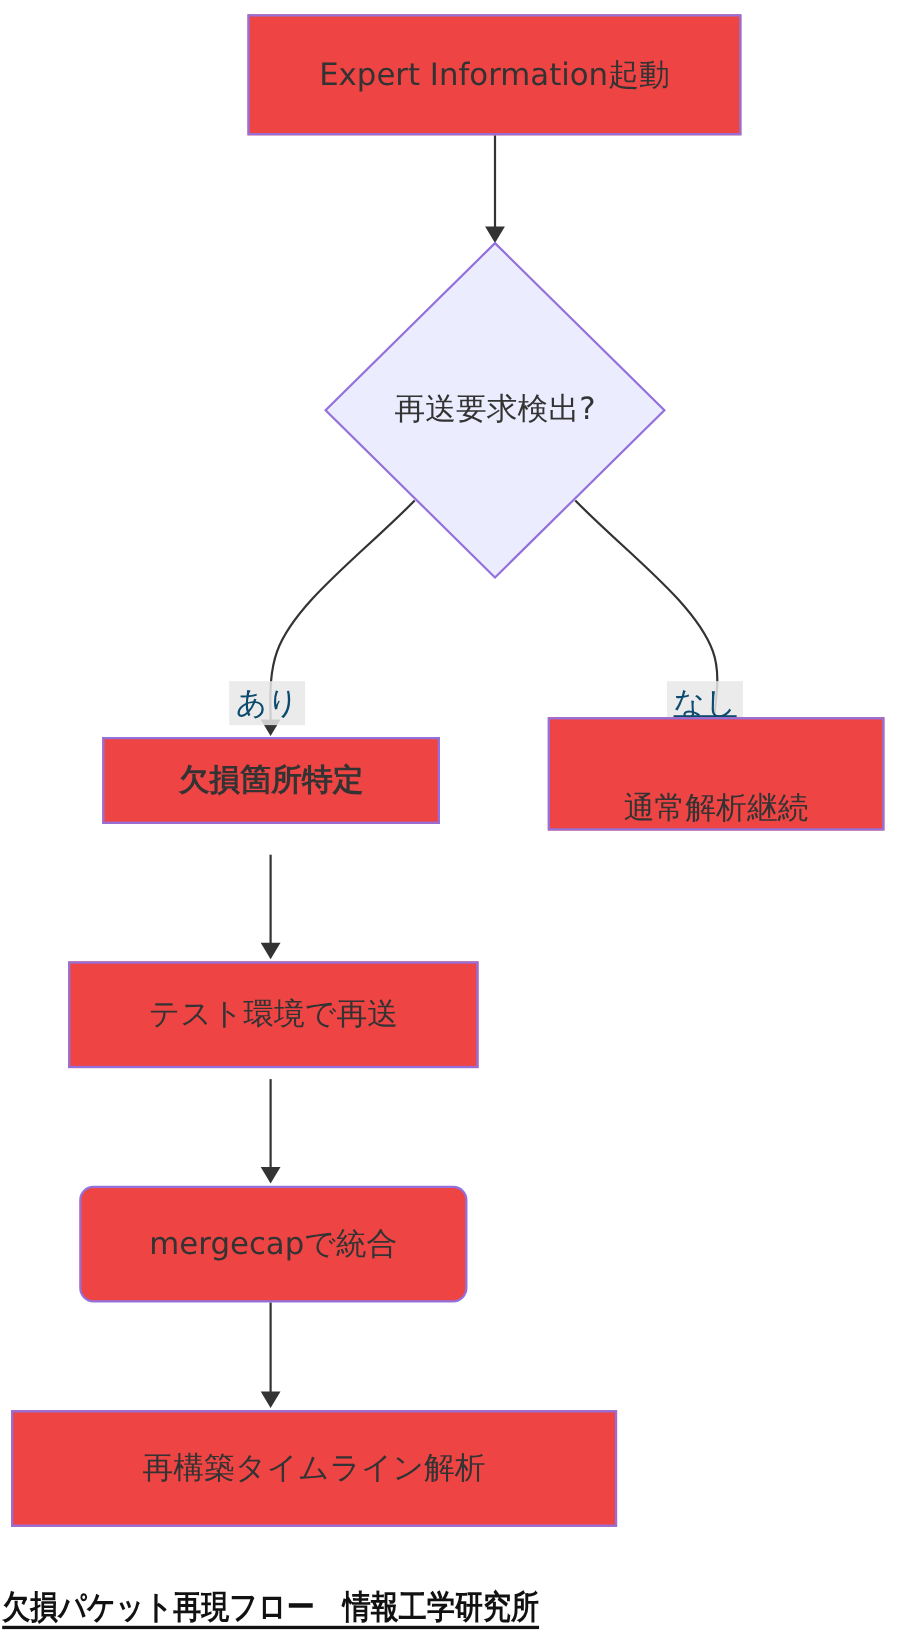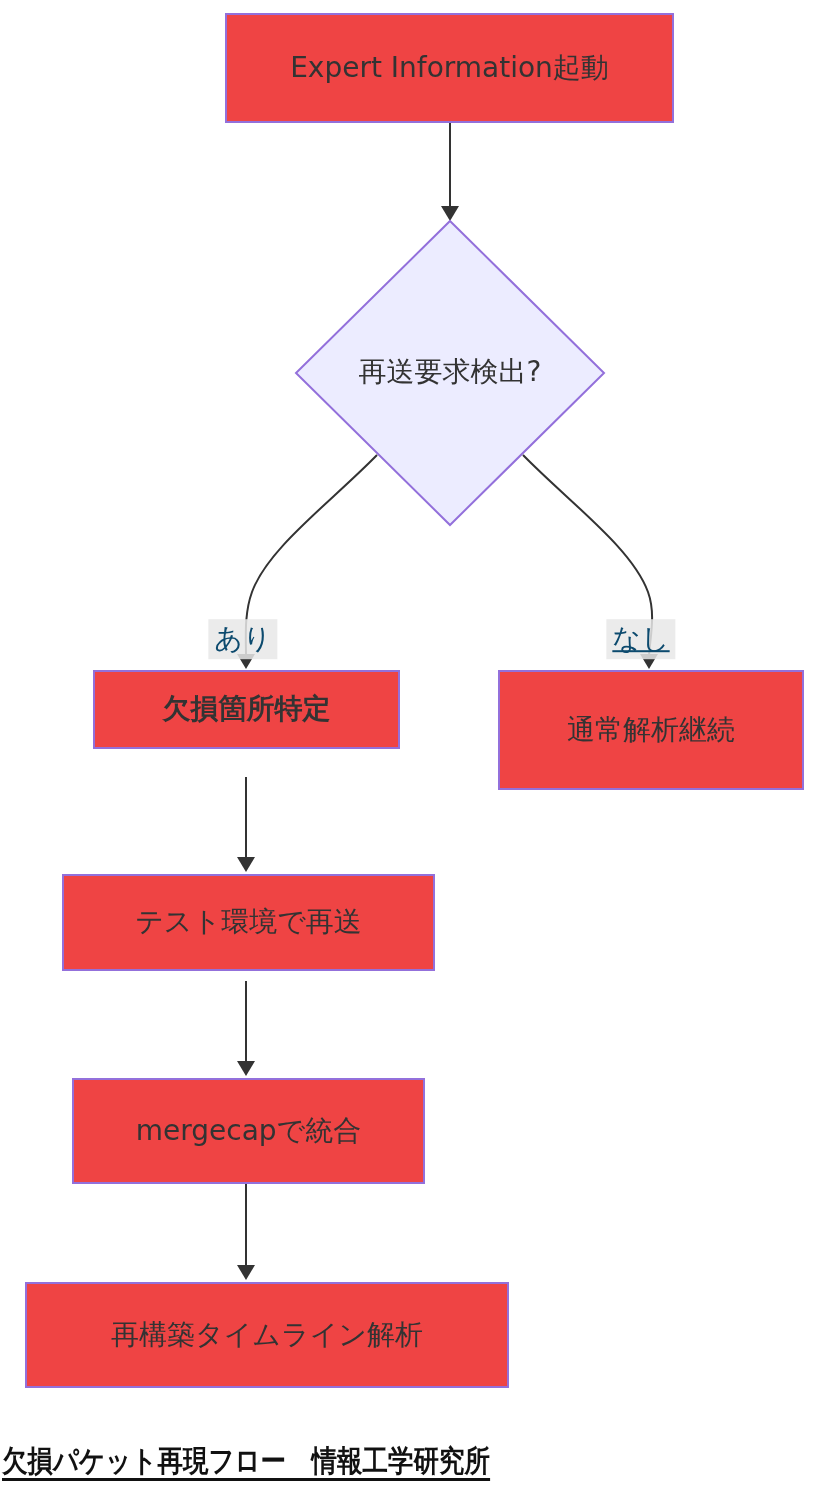--- a/index.html
+++ b/index.html
@@ -31,24 +31,24 @@
     color: #333333;
     font-size: 28px;
     display: flex;
     align-items: center;
     justify-content: center;
     text-align: center;
     line-height: 1.3;
   }
   .node-start    { left: 225px; top: 13px;   width: 449px; height: 110px; }
   .node-identify { left: 93px;  top: 670px;  width: 307px; height: 79px; font-weight: bold; }
-  .node-continue { left: 498px; top: 670px;  width: 306px; height: 120px; }
+  .node-continue { left: 498px; top: 652px;  width: 306px; height: 103px; align-items: flex-end; }
   .node-resend   { left: 62px;  top: 874px;  width: 373px; height: 97px; }
-  .node-merge    { left: 72px;  top: 1078px; width: 353px; height: 106px; }
-  .node-analyze  { left: 25px;  top: 1282px; width: 484px; height: 106px; }
+  .node-merge    { left: 72px;  top: 1078px; width: 353px; height: 106px; border-radius: 13px; }
+  .node-analyze  { left: 10px;  top: 1282px; width: 551px; height: 106px; }
   .diamond-label {
     position: absolute;
     left: 300px;
     top: 353px;
     width: 300px;
     height: 40px;
     display: flex;
     justify-content: center;
     color: #333333;
     font-size: 28px;

